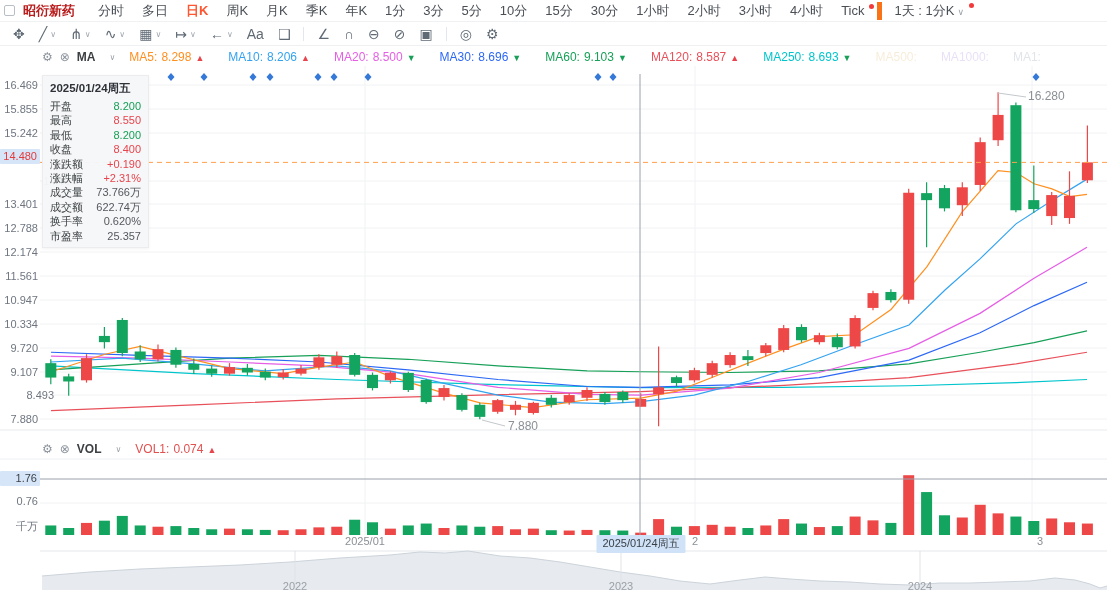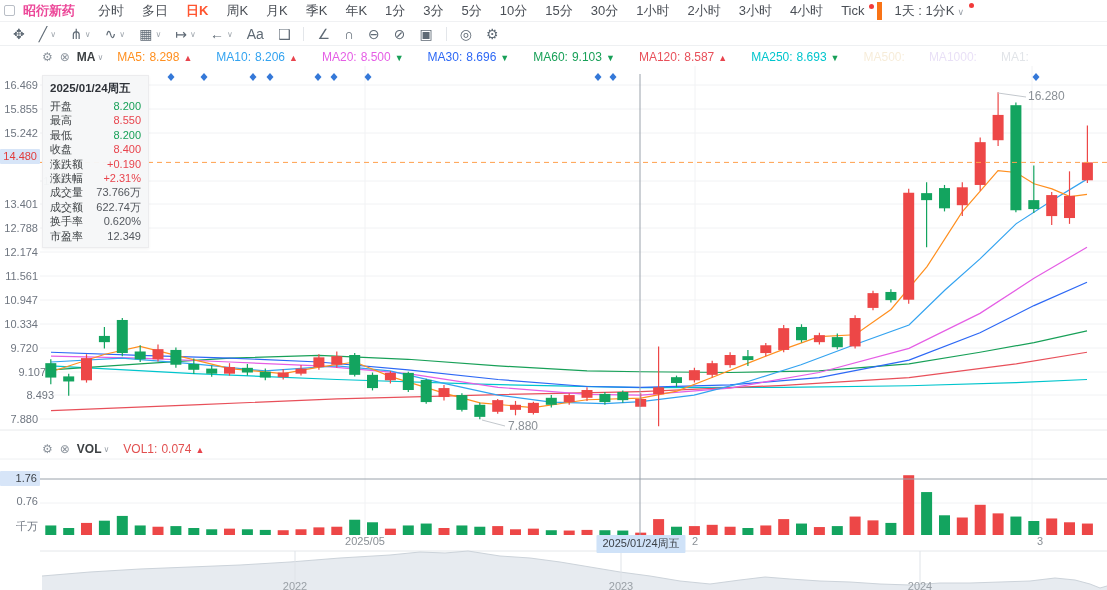--- a/index.html
+++ b/index.html
@@ -4,40 +4,40 @@
 <style>
   * { margin:0; padding:0; box-sizing:border-box; }
   html,body { width:1107px; height:590px; overflow:hidden; background:#fff;
     font-family:"Liberation Sans","DejaVu Sans",sans-serif; }
   #app { position:relative; width:1107px; height:590px; background:#fff; overflow:hidden; }
 
   
   .topbar { position:absolute; left:0; top:0; width:100%; height:22px;
     display:flex; align-items:center; gap:0; border-bottom:1px solid #f0f1f3; }
   .chk { width:11px; height:11px; border:1px solid #b9bec6; border-radius:2px; margin:0 8px 0 4px; }
-  .sym { color:#ec4899; font-weight:bold; font-size:13px; margin-right:14px; }
+  .sym { color:#b91c1c; font-weight:bold; font-size:13px; margin-right:14px; }
   .tf-list { display:flex; align-items:center; }
   .tf-item { position:relative; font-size:13px; color:#4a4f56; padding:0 9px; cursor:default; white-space:nowrap; }
   .tf-item.active { color:#ff5530; font-weight:bold; }
   .tf-item.divider { border-left:5px solid #f97316; margin-left:4px; padding-left:12px; }
   .tf-caret { font-size:9px; color:#9aa1a9; margin-left:3px; }
   .dot { position:absolute; top:1px; right:-1px; width:5px; height:5px; border-radius:50%; background:#f23a3a; }
 
   
   .drawbar { position:absolute; left:0; top:23px; width:100%; height:23px;
     display:flex; align-items:center; border-bottom:1px solid #eef0f2; padding-left:6px; }
   .tool { display:flex; align-items:center; color:#5f6a75; font-size:14px; padding:0 7px; }
   .tool .g { line-height:1; }
   .tool .c { font-size:8px; color:#a0a7ae; margin-left:3px; }
   .tsep { width:1px; height:14px; background:#e3e6ea; margin:0 6px; }
 
   
   .ind-row { position:absolute; display:flex; align-items:center; font-size:12px; height:16px; }
   .ind-ico { color:#8b939c; font-size:12px; margin-right:7px; }
-  .ind-name { color:#3c4043; font-weight:bold; margin-right:2px; }
+  .ind-name { color:#3c4043; font-weight:bold; margin-right:14px; }
   .ind-caret { font-size:8px; color:#9aa1a9; margin-right:14px; }
   .ma-item { margin-right:24px; white-space:nowrap; }
   .ma-item .val { margin-left:4px; }
   .arr-up { color:#e8444d; font-size:9px; margin-left:4px; }
   .arr-dn { color:#18a058; font-size:9px; margin-left:4px; }
 
   
   .ylab { position:absolute; left:0; width:38px; text-align:right; font-size:11px; color:#6f7680; }
   .ylab-hl { position:absolute; left:0; width:40px; text-align:right; font-size:11px;
     background:#d7e5f8; color:#e23b3b; padding:1px 3px 2px 2px; border-radius:1px; }
@@ -401,28 +401,28 @@
       <div class="ylab" style="left: 0px; top: 103px;">15.855</div>
       <div class="ylab" style="left: 0px; top: 127px;">15.242</div>
       <div class="ylab" style="left: 0px; top: 175px; margin-left: 39px;">14.015</div>
       <div class="ylab" style="left: 0px; top: 198px;">13.401</div>
       <div class="ylab" style="left: 0px; top: 222px;">12.788</div>
       <div class="ylab" style="left: 0px; top: 246px;">12.174</div>
       <div class="ylab" style="left: 0px; top: 270px;">11.561</div>
       <div class="ylab" style="left: 0px; top: 294px;">10.947</div>
       <div class="ylab" style="left: 0px; top: 318px;">10.334</div>
       <div class="ylab" style="left: 0px; top: 342px;">9.720</div>
-      <div class="ylab" style="left: 8px; top: 366px;">9.107</div>
+      <div class="ylab" style="left: 0px; top: 366px;">9.107</div>
       <div class="ylab" style="left: 16px; top: 389px;">8.493</div>
       <div class="ylab" style="left: 0px; top: 413px;">7.880</div>
       <div class="ylab-hl" style="left: 0px; top: 149px;">14.480</div>
       <div class="ylab-hl2" style="left: 0px; top: 471px;">1.76</div>
       <div class="ylab" style="left: 0px; top: 495px;">0.76</div>
       <div class="ylab" style="left: 0px; top: 519px;">千万</div>
-      <div class="xlab" style="left: 365px; top: 535px; transform: translateX(-50%);">2025/05</div>
+      <div class="xlab" style="left: 365px; top: 535px; transform: translateX(-50%);">2025/01</div>
       <div class="xlab xlab-hl" style="left: 641px; top: 535px; transform: translateX(-50%);">2025/01/24周五</div>
       <div class="xlab" style="left: 695px; top: 535px; transform: translateX(-50%);">2</div>
       <div class="xlab" style="left: 1040px; top: 535px; transform: translateX(-50%);">3</div>
       <div class="yrlab" style="left: 295px; top: 580px;">2022</div>
       <div class="yrlab" style="left: 621px; top: 580px;">2023</div>
       <div class="yrlab" style="left: 920px; top: 580px;">2024</div>
       <div class="anno" style="left: 1028px; top: 89px;">16.280</div>
       <div class="anno" style="left: 508px; top: 419px;">7.880</div>
     </div>
 
@@ -460,17 +460,17 @@
         <div class="tt-row">
           <span class="l">成交额</span>
           <span class="v plain">622.74万</span>
         </div>
         <div class="tt-row">
           <span class="l">换手率</span>
           <span class="v plain">0.620%</span>
         </div>
         <div class="tt-row">
           <span class="l">市盈率</span>
-          <span class="v plain">12.349</span>
+          <span class="v plain">25.357</span>
         </div>
       </div>
   </div>
 </div>
 
 </body></html>

